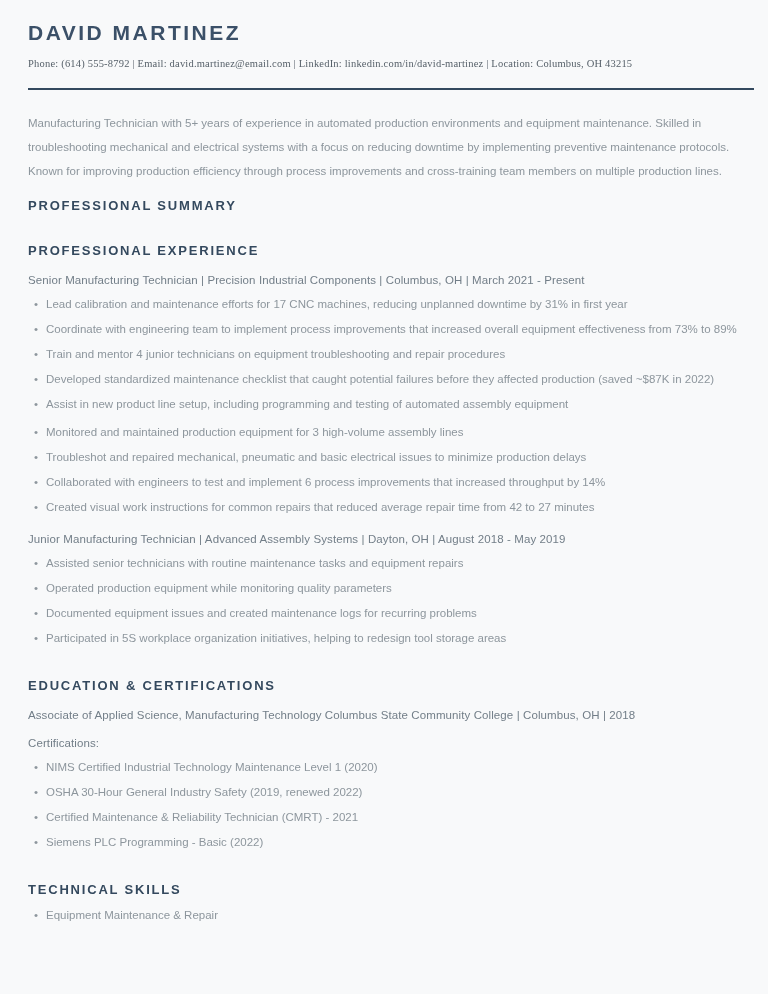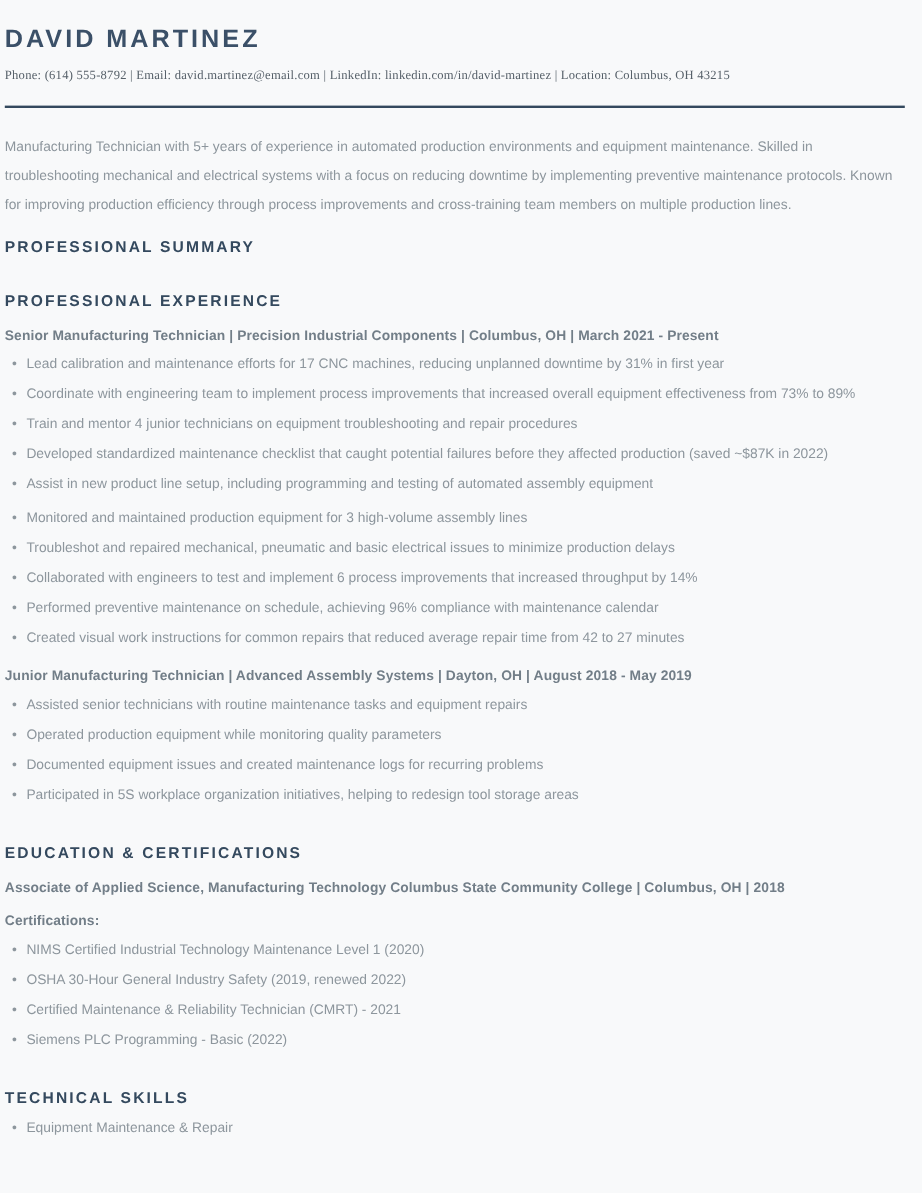--- a/index.html
+++ b/index.html
@@ -6,21 +6,21 @@
   html, body {
     width: 768px;
     height: 994px;
     overflow: hidden;
     background: #f8f9fa;
     font-family: "Liberation Sans", sans-serif;
   }
   .page {
     width: 768px;
     height: 977px;
-    padding: 14px 14px 0 4px;
+    padding: 14px 14px 0 28px;
     overflow: hidden;
   }
   h1.name {
     font-size: 21px;
     font-weight: bold;
     color: #3b5068;
     letter-spacing: 2.5px;
     margin-top: 7px;
   }
   .contact {
@@ -45,21 +45,21 @@
   h2.section-heading {
     font-size: 13px;
     font-weight: bold;
     color: #34495e;
     letter-spacing: 1.8px;
     margin: 30px 0 0 0;
   }
   h2.first-heading { margin-top: 15px; }
   h3.job-title, .bold-line {
     font-size: 11.5px;
-    font-weight: bold;
+    font-weight: normal;
     color: #727e88;
     margin: 16px 0 0 0;
     letter-spacing: 0.1px;
   }
   ul.bullet-list {
     list-style: none;
     margin-top: 9px;
   }
   ul.bullet-list li {
     position: relative;
@@ -105,21 +105,20 @@
       <li>Coordinate with engineering team to implement process improvements that increased overall equipment effectiveness from 73% to 89%</li>
       <li>Train and mentor 4 junior technicians on equipment troubleshooting and repair procedures</li>
       <li>Developed standardized maintenance checklist that caught potential failures before they affected production (saved ~$87K in 2022)</li>
       <li>Assist in new product line setup, including programming and testing of automated assembly equipment</li>
     </ul>
 
     <ul class="bullet-list">
       <li>Monitored and maintained production equipment for 3 high-volume assembly lines</li>
       <li>Troubleshot and repaired mechanical, pneumatic and basic electrical issues to minimize production delays</li>
       <li>Collaborated with engineers to test and implement 6 process improvements that increased throughput by 14%</li>
-      <li>Performed preventive maintenance on schedule, achieving 96% compliance with maintenance calendar</li>
       <li>Created visual work instructions for common repairs that reduced average repair time from 42 to 27 minutes</li>
     </ul>
 
     <h3 class="job-title">Junior Manufacturing Technician | Advanced Assembly Systems | Dayton, OH | August 2018 - May 2019</h3>
     <ul class="bullet-list">
       <li>Assisted senior technicians with routine maintenance tasks and equipment repairs</li>
       <li>Operated production equipment while monitoring quality parameters</li>
       <li>Documented equipment issues and created maintenance logs for recurring problems</li>
       <li>Participated in 5S workplace organization initiatives, helping to redesign tool storage areas</li>
     </ul>

